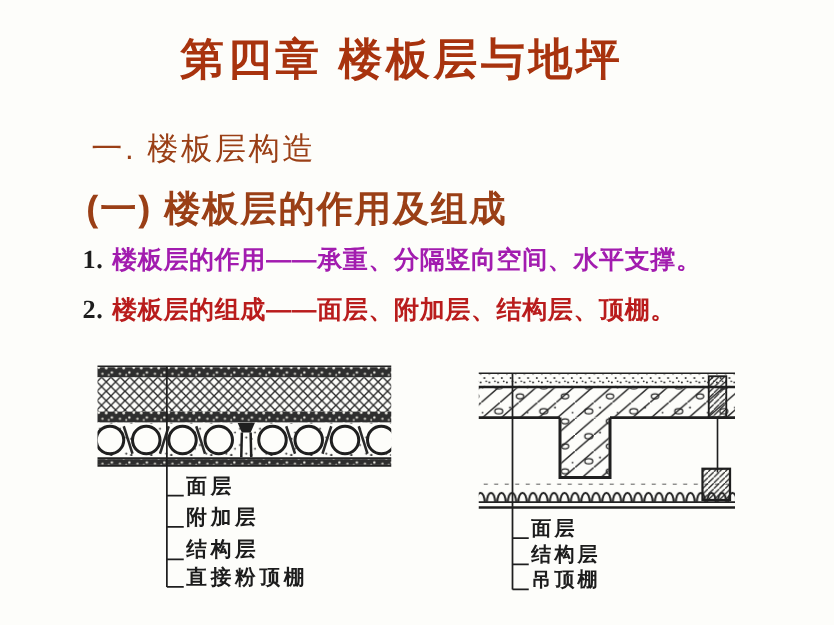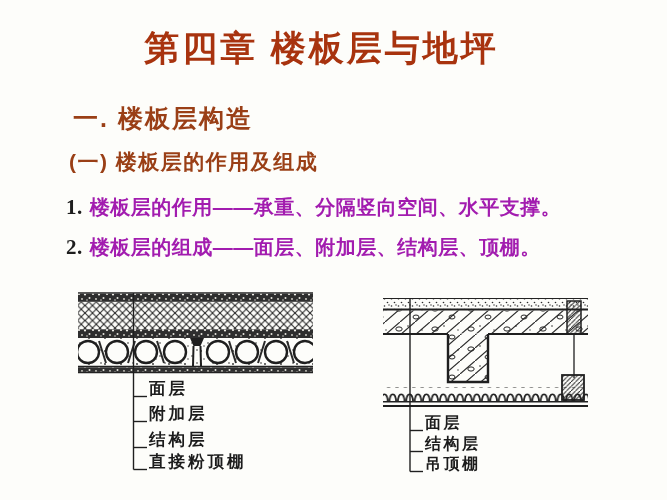--- a/index.html
+++ b/index.html
@@ -9,25 +9,25 @@
     background:#fdfdfa;
   }
   .slide{position:relative;width:667px;height:492px;background:#fdfdfa;border-radius:20px;}
   .title{
     position:absolute;top:26px;left:0;width:667px;margin:0;
     text-align:center;transform:translateX(-12px);
     font-size:35px;font-weight:800;letter-spacing:3px;line-height:1.25;
   }
   .h1{
     position:absolute;top:102px;left:73px;
-    font-size:25px;font-weight:700;letter-spacing:2px;
+    font-size:25px;font-weight:400;letter-spacing:2px;
   }
   .h2{
     position:absolute;top:148px;left:69px;
-    font-size:21px;font-weight:800;letter-spacing:1.5px;
+    font-size:29px;font-weight:800;letter-spacing:1.5px;
   }
   .item{
     position:absolute;left:66px;
     font-size:20px;font-weight:700;letter-spacing:0.5px;white-space:nowrap;
   }
   .item .num{
     font-family:"Liberation Serif","DejaVu Serif",serif;
     font-size:21px;font-weight:600;margin-right:7px;
   }
   .item1{top:194px;}
@@ -52,21 +52,21 @@
 
   <div class="h1" style="color: rgb(154, 63, 22);">一. 楼板层构造</div>
 
   <div class="h2" style="color: rgb(154, 63, 22);">(一) 楼板层的作用及组成</div>
 
   <div class="item item1">
     <span class="num" style="color: rgb(29, 29, 29);">1.</span><span class="txt" style="color: #a21caf;">楼板层的作用——承重、分隔竖向空间、水平支撑。</span>
   </div>
 
   <div class="item item2">
-    <span class="num" style="color: rgb(29, 29, 29);">2.</span><span class="txt" style="color: #a21caf;">楼板层的组成——面层、附加层、结构层、顶棚。</span>
+    <span class="num" style="color: rgb(29, 29, 29);">2.</span><span class="txt" style="color: #b91c1c;">楼板层的组成——面层、附加层、结构层、顶棚。</span>
   </div>
 
   <svg class="fig fig-left" width="265" height="205" viewBox="0 0 265 205" xmlns="http://www.w3.org/2000/svg">
     <defs>
       <pattern id="stipdark" patternUnits="userSpaceOnUse" width="14" height="9">
         <rect width="14" height="9" fill="#2e2e2e"></rect>
         <circle cx="2" cy="2.5" r="1.1" fill="#f2f1ea"></circle>
         <circle cx="6.5" cy="6" r="1.0" fill="#e8e7df"></circle>
         <circle cx="10" cy="2" r="1.1" fill="#f2f1ea"></circle>
         <circle cx="13" cy="7" r="0.9" fill="#dddbd2"></circle>

